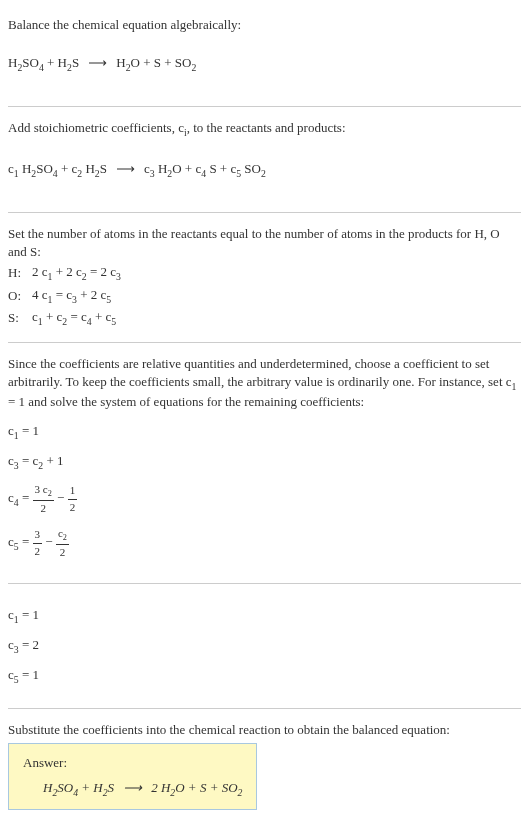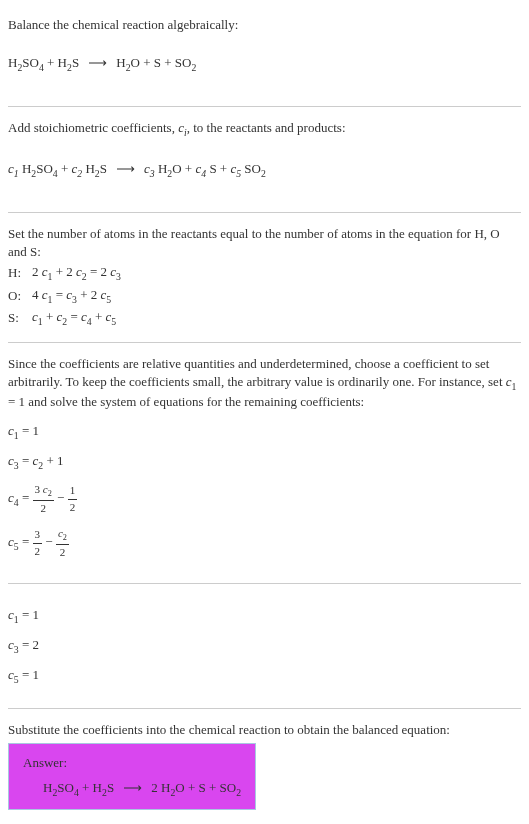--- a/index.html
+++ b/index.html
@@ -25,21 +25,20 @@
       margin: 4px 0;
     }
     .equation {
       margin: 20px 0;
     }
     .sub {
       font-size: 0.75em;
       vertical-align: sub;
     }
     .italic {
-      font-style: italic;
     }
     .arrow {
       margin: 0 6px;
     }
     .eq-line {
       margin: 2px 0;
       display: flex;
       align-items: center;
     }
     .eq-label {
@@ -60,37 +59,38 @@
       border-bottom: 1px solid #333;
       padding: 0 2px;
       text-align: right;
     }
     .frac-den {
       display: block;
       padding: 0 2px;
     }
     .answer-box {
       border: 1px solid #a8c8e0;
-      background: #d946ef;
+      background: #fef9c3;
       padding: 10px 14px;
       display: inline-block;
       margin-top: 4px;
     }
     .answer-label {
       margin-bottom: 6px;
     }
     .answer-eq {
       padding-left: 20px;
+      font-style: italic;
     }
   </style>
 </head>
 <body>
 
 <div class="section">
-  <div>Balance the chemical reaction algebraically:</div>
+  <div>Balance the chemical equation algebraically:</div>
   <div class="equation">
     <span>H<span class="sub">2</span>SO<span class="sub">4</span></span>
     <span> + </span>
     <span>H<span class="sub">2</span>S</span>
     <span class="arrow">⟶</span>
     <span>H<span class="sub">2</span>O</span>
     <span> + </span>
     <span>S</span>
     <span> + </span>
     <span>SO<span class="sub">2</span></span>
@@ -104,21 +104,21 @@
   <div class="equation">
     <span class="italic">c<span class="sub">1</span></span> H<span class="sub">2</span>SO<span class="sub">4</span> + <span class="italic">c<span class="sub">2</span></span> H<span class="sub">2</span>S
     <span class="arrow">⟶</span>
     <span class="italic">c<span class="sub">3</span></span> H<span class="sub">2</span>O + <span class="italic">c<span class="sub">4</span></span> S + <span class="italic">c<span class="sub">5</span></span> SO<span class="sub">2</span>
   </div>
 </div>
 
 <hr class="divider">
 
 <div class="section">
-  <div>Set the number of atoms in the reactants equal to the number of atoms in the equation for H, O and S:</div>
+  <div>Set the number of atoms in the reactants equal to the number of atoms in the products for H, O and S:</div>
   <div class="eq-line">
     <span class="eq-label">H:</span>
     <span>2 <span class="italic">c</span><span class="sub">1</span> + 2 <span class="italic">c</span><span class="sub">2</span> = 2 <span class="italic">c</span><span class="sub">3</span></span>
   </div>
   <div class="eq-line">
     <span class="eq-label">O:</span>
     <span>4 <span class="italic">c</span><span class="sub">1</span> = <span class="italic">c</span><span class="sub">3</span> + 2 <span class="italic">c</span><span class="sub">5</span></span>
   </div>
   <div class="eq-line">
     <span class="eq-label">S:</span>

